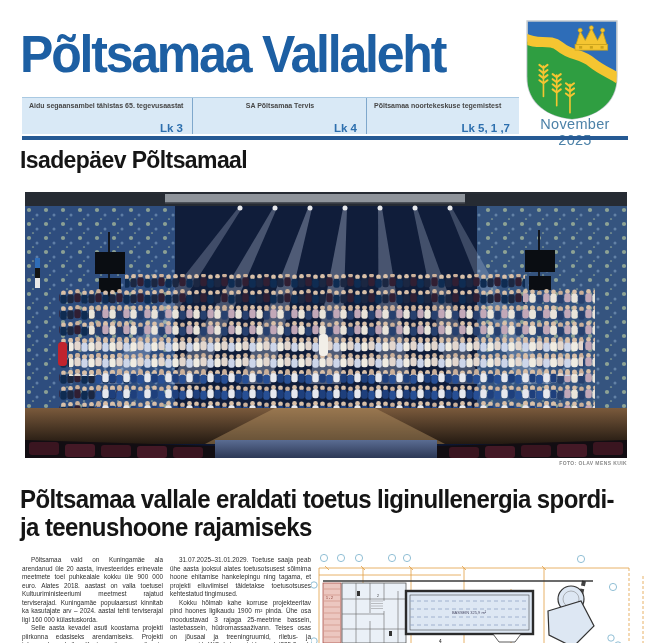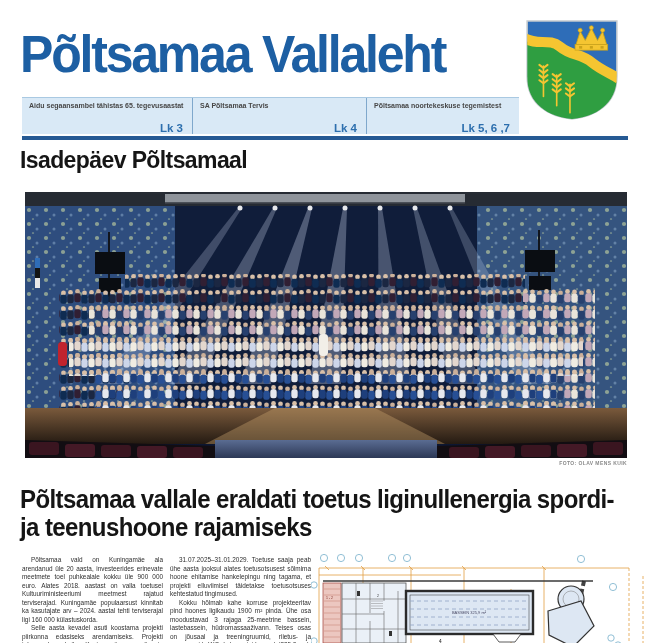--- a/index.html
+++ b/index.html
@@ -8,21 +8,21 @@
   
   .masthead-title{position:absolute;left:20px;top:16px;margin:0;font-size:50px;font-weight:700;
         letter-spacing:-2.2px;color:#1d5fa3;white-space:nowrap;transform:scaleY(1.05);transform-origin:left top;}
   .crest{position:absolute;left:521px;top:9px;}
   .teaser-bar{position:absolute;left:22px;top:89px;width:497px;height:37px;background:#d9e9f6;
         border-top:1px solid #a9c9e2;display:flex;box-sizing:border-box;}
   .teaser{position:relative;box-sizing:border-box;padding:4px 6px 20px 7px;font-size:7px;line-height:8.5px;
         color:#474747;font-weight:700;}
   .teaser + .teaser{border-left:1px solid #7fa8cc;}
   .teaser .lk{position:absolute;right:9px;bottom:2px;font-size:11.5px;font-weight:700;color:#2d6fae;}
-  .t1{width:170px;} .t2{width:174px;} .t3{width:153px;}
+  .t1{width:170px;} .t2{width:174px;text-align:center;} .t3{width:153px;}
   .issue-date{position:absolute;left:523px;top:108px;width:104px;text-align:center;
         font-size:14.5px;color:#4d82a8;letter-spacing:0.3px;}
   .masthead-rule{position:absolute;left:22px;top:128px;width:606px;height:4px;background:#265a94;}
   
   .h1a{position:absolute;left:20px;top:138px;margin:0;font-size:23px;font-weight:700;
         letter-spacing:-0.6px;color:#151515;transform:scaleY(1.04);transform-origin:left top;}
   .h2b{position:absolute;left:20px;top:477px;margin:0;font-size:24px;line-height:27px;font-weight:700;
         letter-spacing:-0.6px;color:#151515;transform:scaleY(1.04);transform-origin:left top;}
   
   .photo{position:absolute;left:25px;top:184px;}
@@ -84,24 +84,25 @@
     <div class="teaser t1">
       <span>Aidu segaansambel tähistas 65. tegevusaastat</span>
       <span class="lk">Lk 3</span>
     </div>
     <div class="teaser t2">
       <span>SA Põltsamaa Tervis</span>
       <span class="lk">Lk 4</span>
     </div>
     <div class="teaser t3">
       <span>Põltsamaa noortekeskuse tegemistest</span>
-      <span class="lk">Lk 5, 6 ,7</span>
+      <span class="lk">Lk 5, 1 ,7</span>
     </div>
   </div>
 
+  <div class="issue-date">November  2025</div>
   <div class="masthead-rule"></div>
 
   <h2 class="h1a">Isadepäev Põltsamaal</h2>
 
   <svg class="photo" width="602" height="266" viewBox="0 0 602 266">
     <defs>
       <linearGradient id="bgGrad" x1="0" y1="0" x2="0" y2="1">
         <stop offset="0" stop-color="#1b2f5e"></stop>
           <stop offset="1" stop-color="#0c152e"></stop>
       </linearGradient>

